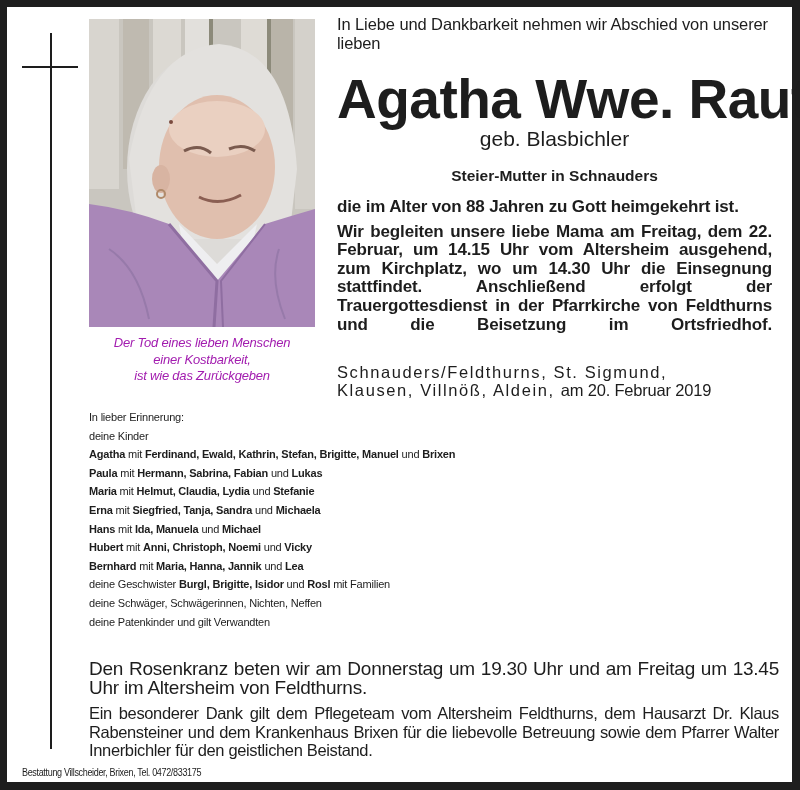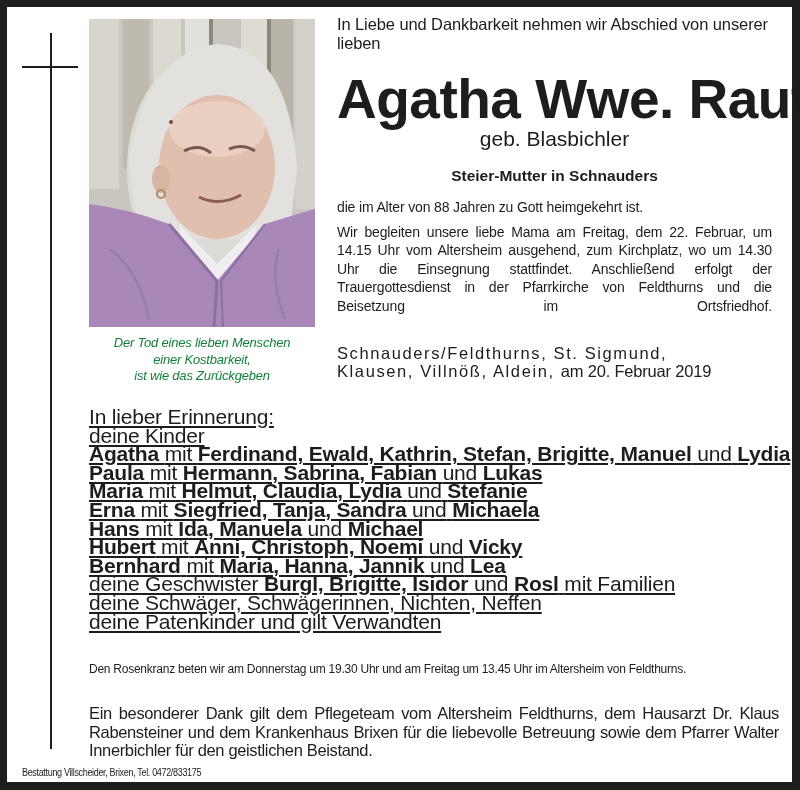--- a/index.html
+++ b/index.html
@@ -32,21 +32,21 @@
       background: #cfcac4;
     }
     .photo svg { display: block; }
     .caption {
       position: absolute; left: 82px; top: 328px;
       width: 226px;
       text-align: center;
       font-style: italic;
       font-size: 13px;
       line-height: 16.6px;
-      color: #15803d;
+      color: #a21caf;
       letter-spacing: -0.2px;
     }
     .right {
       position: absolute; left: 330px; top: 8px;
       width: 435px;
     }
     .intro {
       font-size: 16.5px; line-height: 19px;
       margin: 0;
       letter-spacing: -0.1px;
@@ -67,48 +67,48 @@
       margin: 4px 0 0 0;
     }
     .title {
       font-weight: bold;
       font-size: 15.5px;
       line-height: 20px;
       text-align: center;
       margin: 14px 0 0 0;
     }
     .body-p {
-      font-size: 14px; line-height: 18.6px;
+      font-size: 17px; line-height: 18.6px;
       margin: 0;
       text-align: justify;
       letter-spacing: -0.15px;
+      font-weight: bold;
     }
     .age { margin-top: 12px; }
     .funeral { margin-top: 6px; }
     .funeral::after { content: ""; display: inline-block; width: 100%; }
     .places {
       font-size: 16.5px; line-height: 18px;
       margin: 10px 0 0 0;
       letter-spacing: 1.6px;
       white-space: nowrap;
     }
     .places .date { letter-spacing: -0.2px; }
     .family {
       position: absolute; left: 82px; top: 401px;
       width: 690px;
-      font-size: 21px; line-height: 18.6px;
+      font-size: 11px; line-height: 18.6px;
       letter-spacing: -0.2px;
-      text-decoration: underline;
     }
     .family .row { white-space: nowrap; }
     .family b { font-weight: bold; }
     .rosary {
       position: absolute; left: 82px; top: 653px;
       width: 690px;
-      font-size: 12px; line-height: 18.6px;
+      font-size: 19px; line-height: 18.6px;
       text-align: justify;
       text-align-last: left;
       letter-spacing: -0.25px;
     }
     .thanks {
       position: absolute; left: 82px; top: 697px;
       width: 690px;
       font-size: 16.5px; line-height: 18.6px;
       text-align: justify;
       letter-spacing: -0.35px;
@@ -182,21 +182,21 @@
     <div class="places">
       <div>Schnauders/Feldthurns, St. Sigmund,</div>
       <div><span>Klausen, Villnöß, Aldein,</span> <span class="date">am 20. Februar 2019</span></div>
     </div>
   </div>
 
   <div class="family">
     <div class="row">In lieber Erinnerung:</div>
     <div class="row">deine Kinder</div>
 
-    <div class="row"><b>Agatha</b> <span>mit</span> <b>Ferdinand, Ewald, Kathrin, Stefan, Brigitte, Manuel</b> <span>und</span> <b>Lydia</b></div>
+    <div class="row"><b>Agatha</b> <span>mit</span> <b>Ferdinand, Ewald, Kathrin, Stefan, Brigitte, Manuel</b> <span>und</span> <b>Brixen</b></div>
     <div class="row"><b>Paula</b> <span>mit</span> <b>Hermann, Sabrina, Fabian</b> <span>und</span> <b>Lukas</b></div>
     <div class="row"><b>Maria</b> <span>mit</span> <b>Helmut, Claudia, Lydia</b> <span>und</span> <b>Stefanie</b></div>
     <div class="row"><b>Erna</b> <span>mit</span> <b>Siegfried, Tanja, Sandra</b> <span>und</span> <b>Michaela</b></div>
     <div class="row"><b>Hans</b> <span>mit</span> <b>Ida, Manuela</b> <span>und</span> <b>Michael</b></div>
     <div class="row"><b>Hubert</b> <span>mit</span> <b>Anni, Christoph, Noemi</b> <span>und</span> <b>Vicky</b></div>
     <div class="row"><b>Bernhard</b> <span>mit</span> <b>Maria, Hanna, Jannik</b> <span>und</span> <b>Lea</b></div>
 
     <div class="row"><span>deine Geschwister</span> <b>Burgl, Brigitte, Isidor</b> <span>und</span> <b>Rosl</b> <span>mit Familien</span></div>
     <div class="row">deine Schwäger, Schwägerinnen, Nichten, Neffen</div>
     <div class="row">deine Patenkinder und gilt Verwandten</div>

